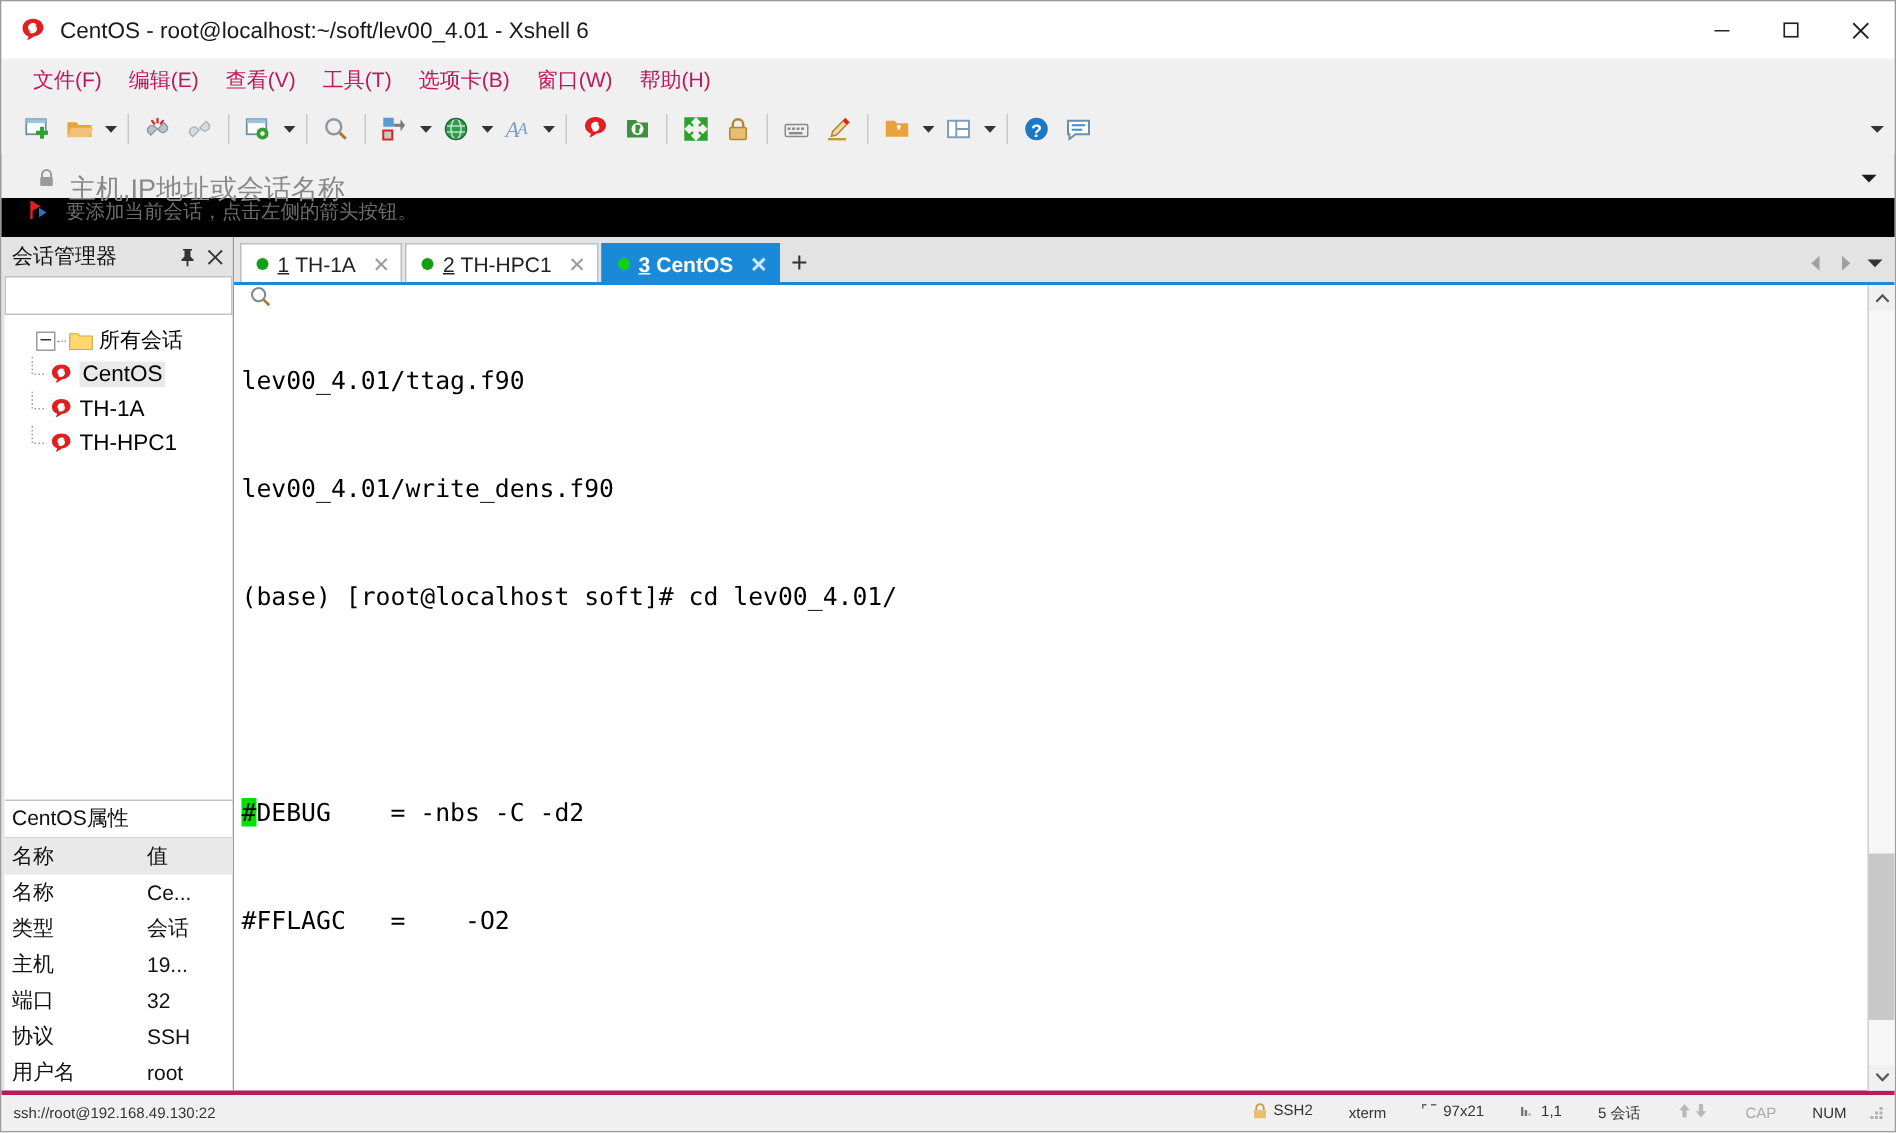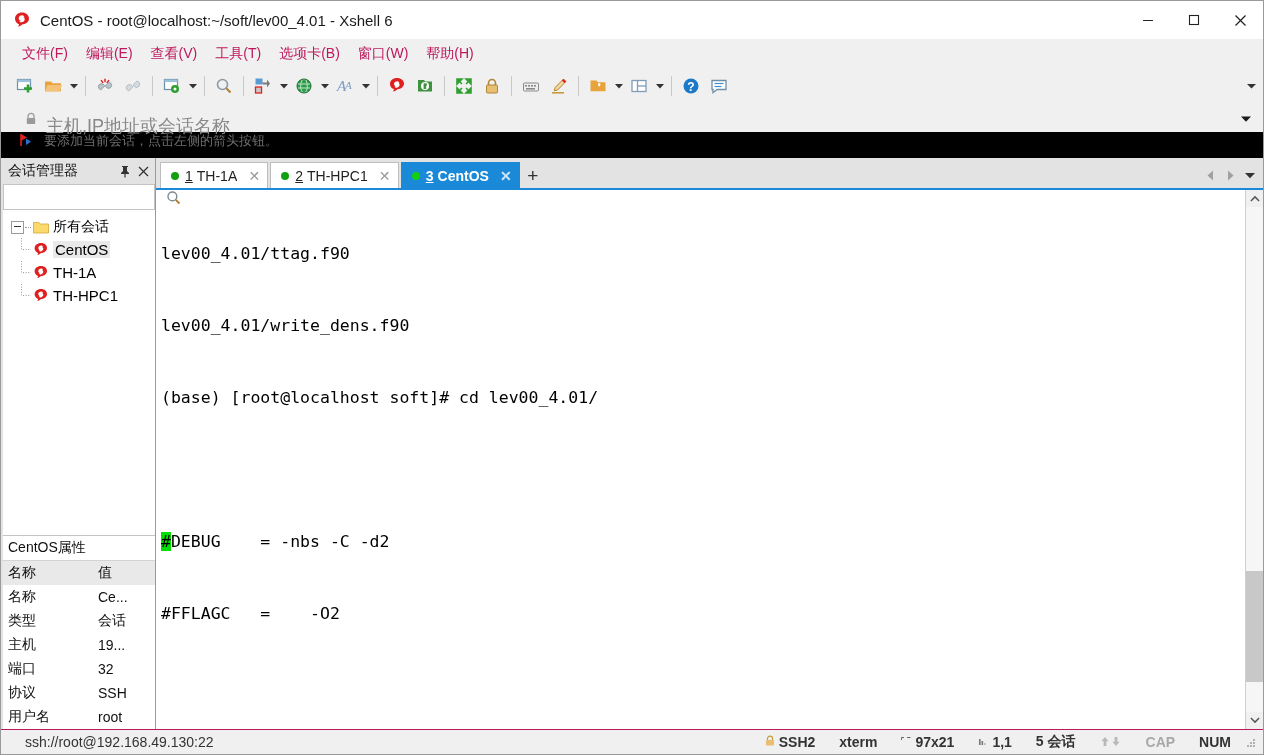--- a/index.html
+++ b/index.html
@@ -209,21 +209,21 @@
     flex: 1;
     background: #ffffff;
     border-bottom: 1px solid #c4c4c4;
     padding-top: 6px;
     overflow: hidden;
     min-height: 0;
   }
   .tree-root {
     display: flex; align-items:center;
     height: 22px;
-    padding-left: 8px;
+    padding-left: 21px;
   }
   .tree-toggle {
     width: 11px; height: 11px;
     border: 1px solid #9b9b9b;
     background: #fff;
     position: relative;
     flex:none;
     margin-right: 1px;
   }
   .tree-toggle:before {
@@ -379,41 +379,40 @@
   .vs-thumb {
     position:absolute;
     left:0; right:0;
     background:#c8c8c8;
   }
 
   
   .statusbar {
     height: 24px;
     background: #f0f0f0;
-    border-top: 1px solid #be185d;
+    border-top: 3px solid #be185d;
     display: flex;
     align-items: center;
     flex: none;
-    font-size: 14px;
+    font-size: 10px;
     color: #333333;
-    padding-left: 24px;
+    padding-left: 8px;
   }
   .sb-left { white-space: nowrap; }
   .sb-right {
     margin-left: auto;
     display: flex;
     align-items: center;
     padding-right: 6px;
   }
   .sb-cell {
-    display:flex; align-items:flex-end;
+    display:flex; align-items:flex-start;
     padding: 0 12px;
     white-space: nowrap;
     gap: 4px;
-    font-weight: bold;
   }
   .sb-cell.dim { color:#a8a8a8; }
   .grip {
     width: 12px; height: 12px;
     margin-left: 2px;
     position: relative;
   }
 </style>
 </head>
 <body>

